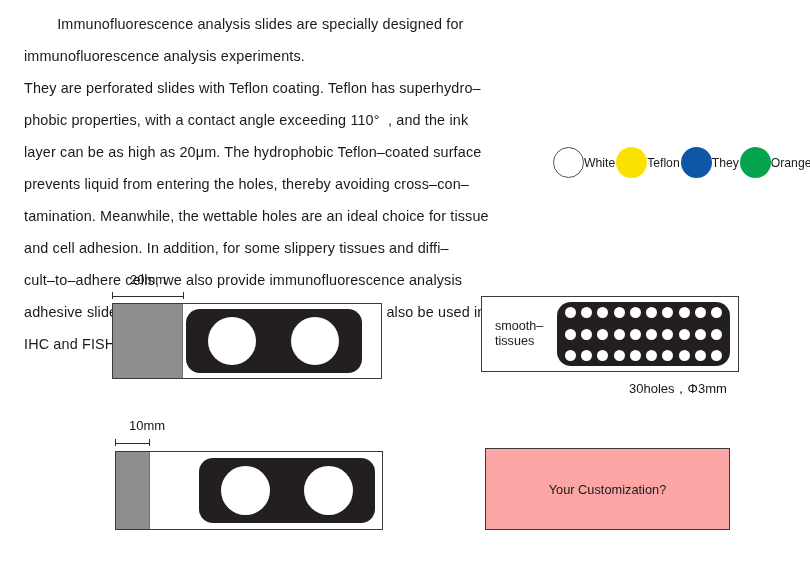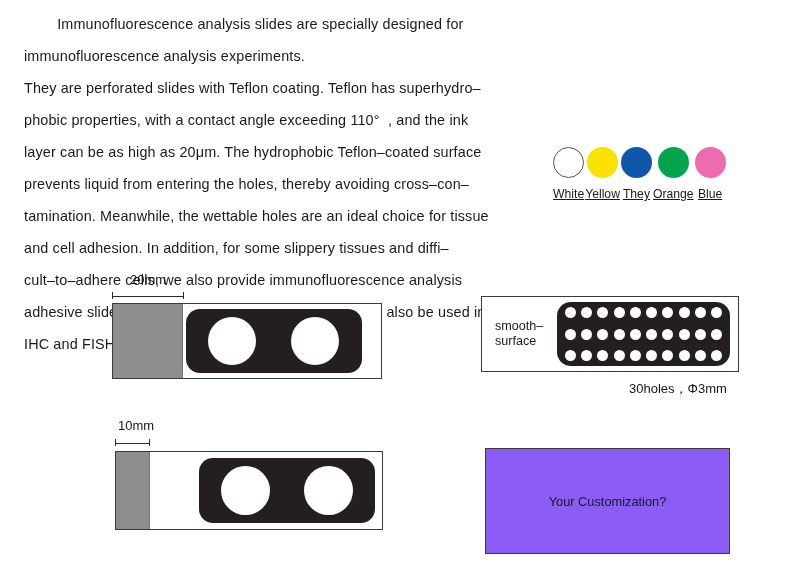--- a/index.html
+++ b/index.html
@@ -35,24 +35,22 @@
     left: 553px;
     top: 147px;
     width: 240px;
   }
   .swatch-row {
     display: flex;
     align-items: center;
   }
   .swatch-cell {
     display: flex;
-    flex-direction: column;
-    align-items: center;
+    flex-direction: row;
     margin-right: 1px;
-    text-decoration: underline;
   }
   .swatch-dot {
     width: 31px;
     height: 31px;
     border-radius: 50%;
     box-sizing: border-box;
   }
   .swatch-dot.outlined {
     border: 1px solid #555;
   }
@@ -144,24 +142,24 @@
     color: #1a1a1a;
     text-align: left;
   }
 
   
   #custom-box {
     position: absolute;
     left: 485px;
     top: 448px;
     width: 245px;
-    height: 106px;
+    height: 82px;
     box-sizing: border-box;
     border: 1.6px solid #3a3a3a;
-    background: #8b5cf6;
+    background: #fca5a5;
     display: flex;
     align-items: center;
     justify-content: center;
   }
   #custom-box .custom-text {
     font-size: 12.8px;
     color: #1a1a1a;
   }
 </style>
 </head>
@@ -182,21 +180,21 @@
 <div id="colors">
   <div class="swatch-row">
 
     <div class="swatch-cell">
       <div class="swatch-dot outlined" style="background:#ffffff"></div>
       <div class="swatch-label">White</div>
     </div>
 
     <div class="swatch-cell">
       <div class="swatch-dot" style="background:#fae100"></div>
-      <div class="swatch-label">Yellow</div>
+      <div class="swatch-label">Teflon</div>
     </div>
 
     <div class="swatch-cell">
       <div class="swatch-dot" style="background:#0f56a8"></div>
       <div class="swatch-label">They</div>
     </div>
 
     <div class="swatch-cell">
       <div class="swatch-dot" style="background:#04a44e"></div>
       <div class="swatch-label">Orange</div>
@@ -224,40 +222,40 @@
     <div class="teflon" style="left:73px; top:5px; width:176px; height:64px;">
       <div class="well" style="left:22px; top:8px; width:48px; height:48px;"></div>
       <div class="well" style="left:105px; top:8px; width:48px; height:48px;"></div>
     </div>
   </div>
 </div>
 
 <div class="slide-figure" style="left:115px; top:418px; width:272px; height:115px;">
 
   <div class="dim-wrap">
-    <div class="dim-label" style="left:3px; top:0px;">10mm</div>
+    <div class="dim-label" style="left:14px; top:0px;">10mm</div>
     <div class="dim-bar" style="left:0px; top:21px; width:35px;"></div>
   </div>
 
   <div class="slide-body" style="left:0px; top:33px; width:268px; height:79px;">
     <div class="frosted" style="width:34px;"></div>
     <div class="teflon" style="left:83px; top:6px; width:176px; height:65px;">
       <div class="well" style="left:22px; top:8px; width:49px; height:49px;"></div>
       <div class="well" style="left:105px; top:8px; width:49px; height:49px;"></div>
     </div>
   </div>
 </div>
 
 <div class="slide-figure" style="left:481px; top:296px; width:270px; height:105px;padding-left:12px;">
 
   <div class="slide-body" style="left:0px; top:0px; width:258px; height:76px;">
 
     <div class="surface-note" style="left:13px; top:22px; width:62px;">
       <span>smooth–</span><br>
-      <span>surface</span>
+      <span>tissues</span>
     </div>
 
     <div class="teflon" style="left:75px; top:5px; width:173px; height:64px;" id="hole-panel">
         <div class="hole" style="left: 8px; top: 5px;"></div>
         <div class="hole" style="left: 24.2222px; top: 5px;"></div>
         <div class="hole" style="left: 40.4444px; top: 5px;"></div>
         <div class="hole" style="left: 56.6667px; top: 5px;"></div>
         <div class="hole" style="left: 72.8889px; top: 5px;"></div>
         <div class="hole" style="left: 89.1111px; top: 5px;"></div>
         <div class="hole" style="left: 105.333px; top: 5px;"></div>

